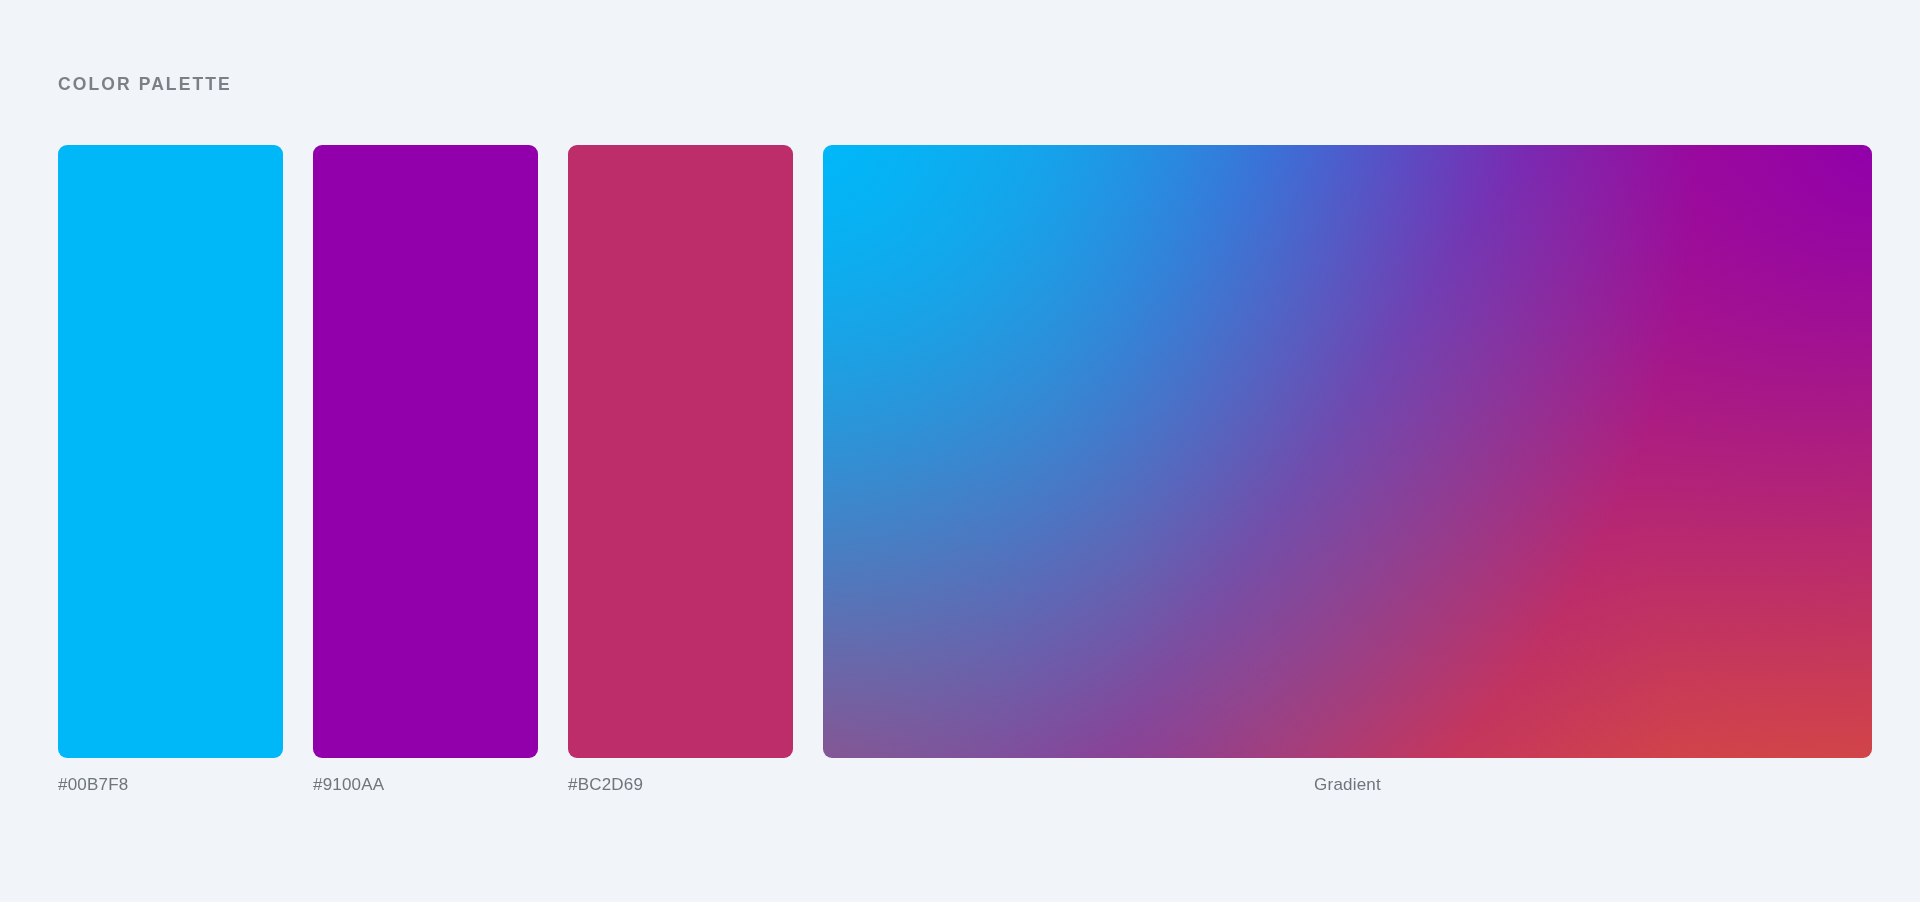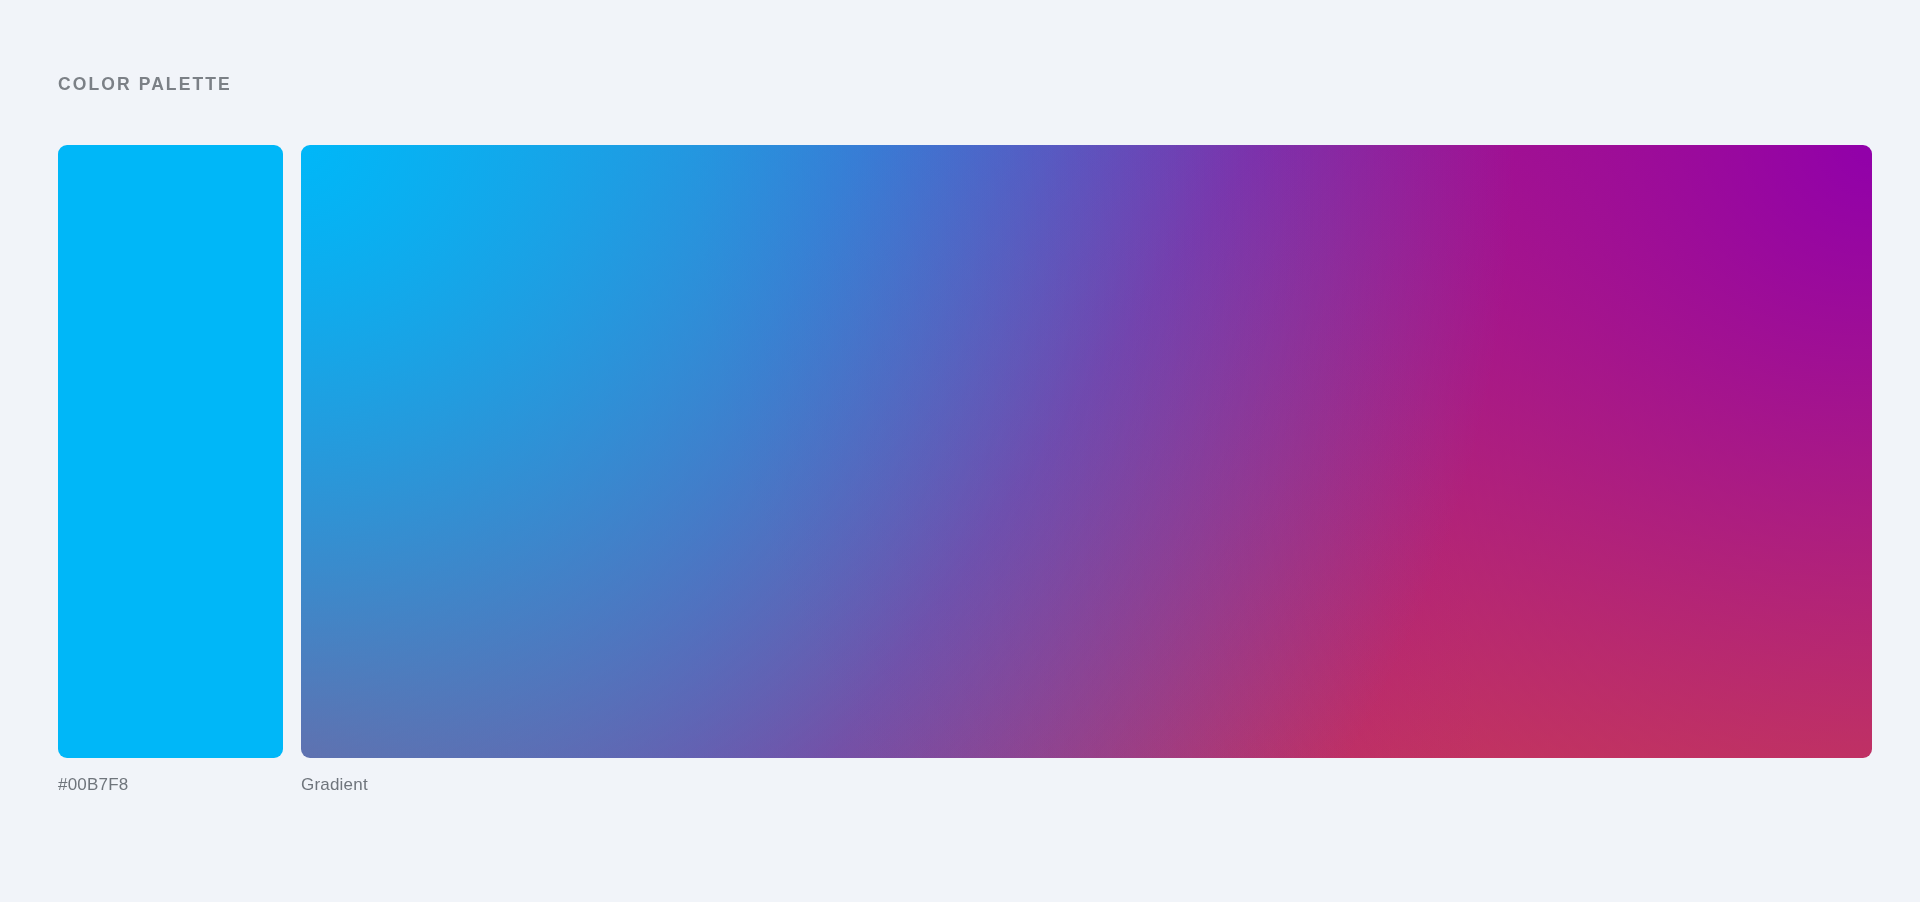--- a/index.html
+++ b/index.html
@@ -35,37 +35,38 @@
 
   .swatch-row {
     position: absolute;
     left: 58px;
     top: 145px;
     width: 1814px;
     height: 650px;
     display: flex;
     flex-direction: row;
     align-items: flex-start;
-    gap: 18px;
+    gap: 30px;
   }
 
   .swatch-cell {
     display: flex;
     flex-direction: column;
     align-items: flex-start;
     height: 650px;
   }
 
   .swatch-cell.solid {
     flex: 0 0 225px;
     width: 225px;
   }
 
   .swatch-cell.wide {
     flex: 1 1 auto;
+    align-items: center;
   }
 
   .swatch-chip {
     width: 100%;
     height: 616px;
     border-radius: 9px;
     box-sizing: border-box;
   }
 
   .swatch-label {
@@ -83,19 +84,27 @@
 
 <div class="palette-page">
 
   <div class="palette-title">COLOR PALETTE</div>
 
   <div class="swatch-row">
       <div class="swatch-cell solid">
         <div class="swatch-chip" style="background: rgb(0, 183, 248);"></div>
         <div class="swatch-label">#00B7F8</div>
       </div>
+      <div class="swatch-cell solid">
+        <div class="swatch-chip" style="background: rgb(145, 0, 170);"></div>
+        <div class="swatch-label">#9100AA</div>
+      </div>
+      <div class="swatch-cell solid">
+        <div class="swatch-chip" style="background: rgb(188, 45, 105);"></div>
+        <div class="swatch-label">#BC2D69</div>
+      </div>
       <div class="swatch-cell wide">
         <div class="swatch-chip" style="background: radial-gradient(circle at 0% 0%, rgb(0, 183, 248) 0%, rgba(0, 183, 248, 0) 72%), radial-gradient(circle at 100% 0%, rgb(145, 0, 170) 0%, rgba(145, 0, 170, 0) 70%), radial-gradient(circle at 0% 100%, rgb(188, 45, 105) 0%, rgba(188, 45, 105, 0) 70%), radial-gradient(circle at 100% 100%, rgb(234, 94, 35) 0%, rgba(234, 94, 35, 0) 70%), linear-gradient(125deg, rgb(0, 183, 248) 0%, rgb(145, 0, 170) 48%, rgb(234, 94, 35) 100%);"></div>
         <div class="swatch-label">Gradient</div>
       </div>
     </div>
 
 </div>
 
 </body></html>

